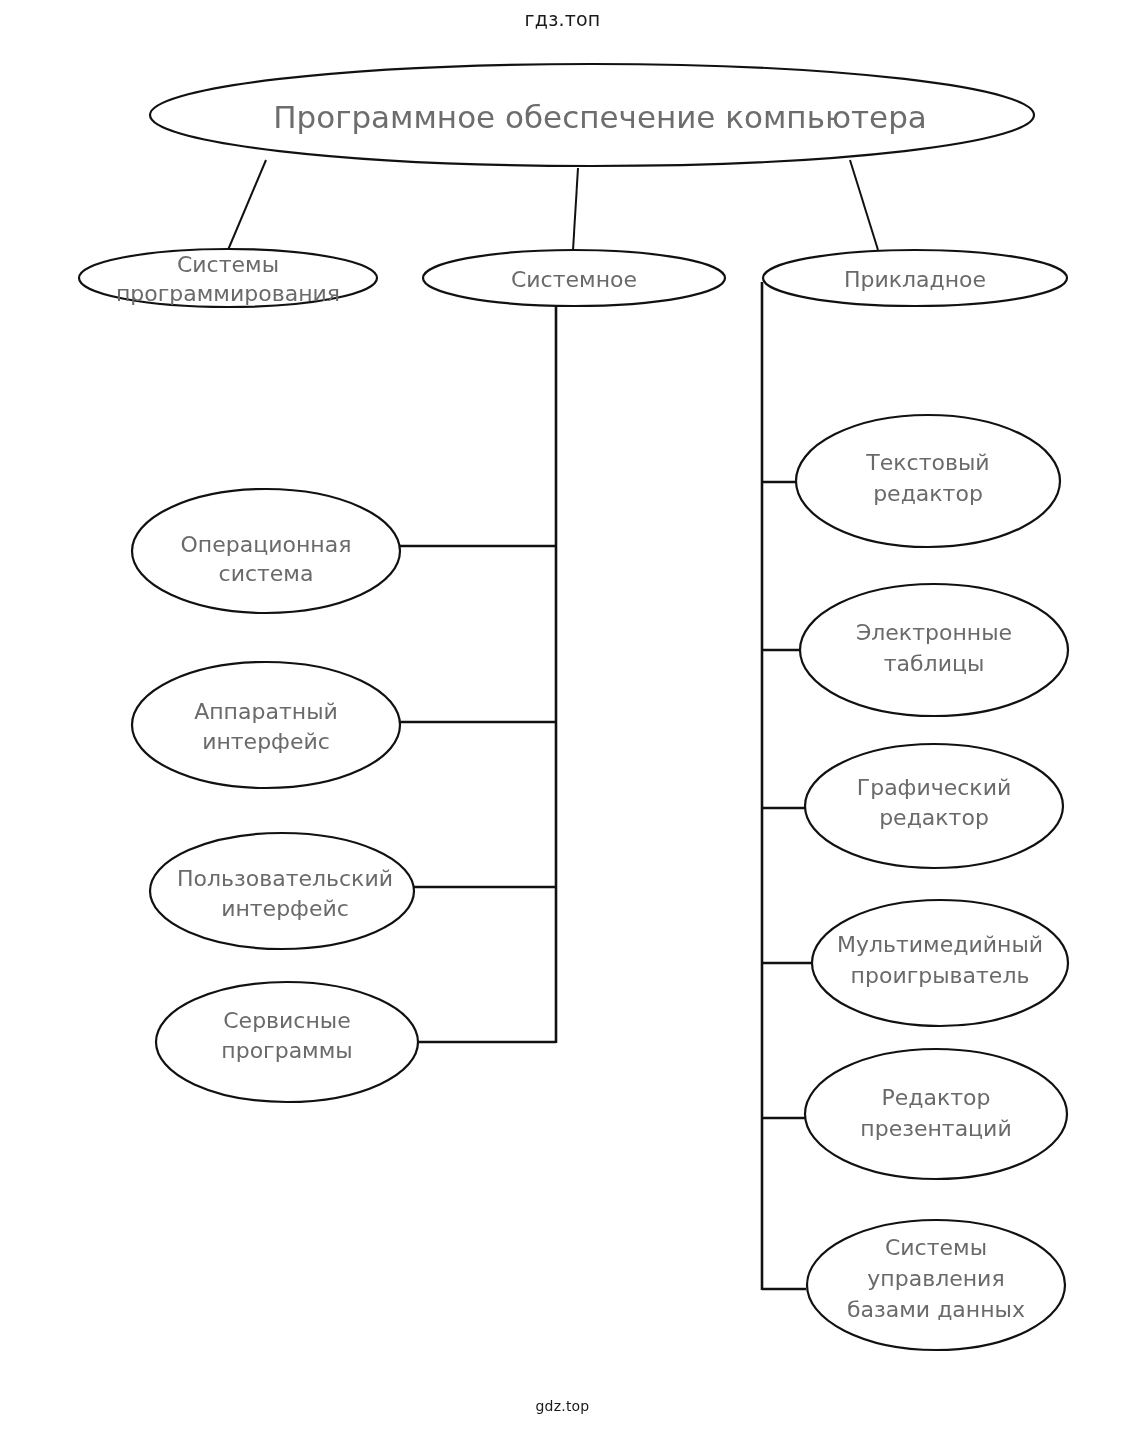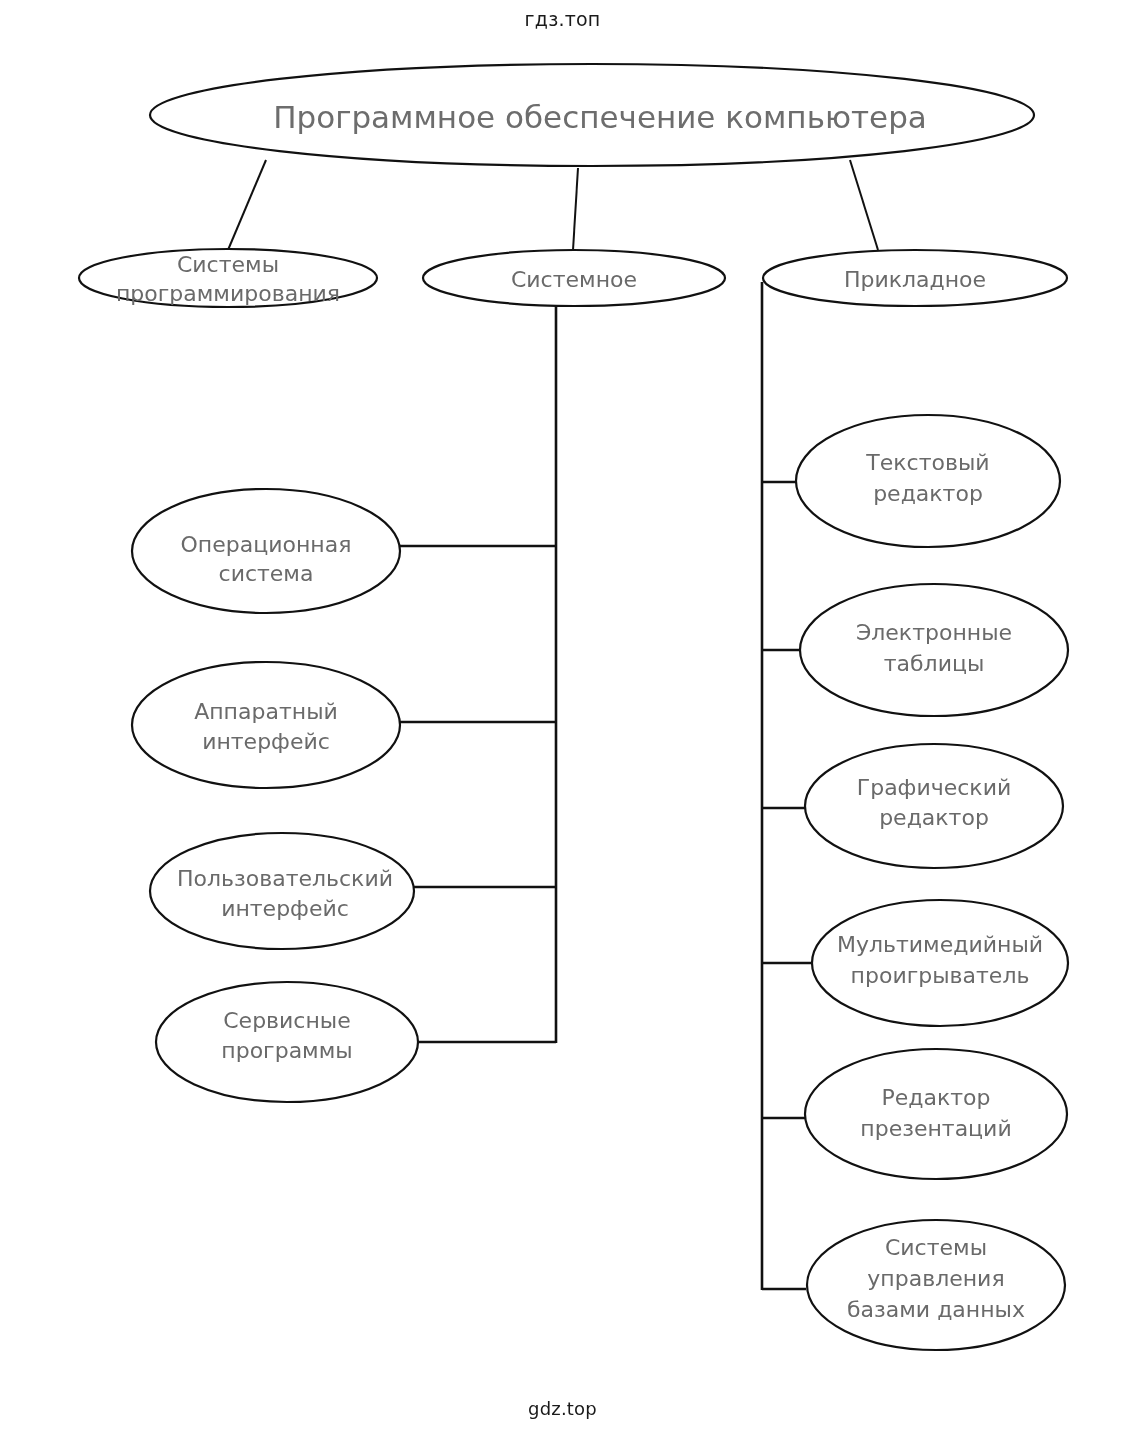--- a/index.html
+++ b/index.html
@@ -18,21 +18,21 @@
     position: absolute;
     left: 0;
     width: 100%;
     text-align: center;
     color: #1a1a1a;
     font-size: 19px;
     font-family: "DejaVu Sans", "Liberation Sans", sans-serif;
     letter-spacing: 0.2px;
   }
   #watermark-top { top: 8px; }
-  #watermark-bottom { top: 1398px; font-size: 18px; }
+  #watermark-bottom { top: 1398px; font-size: 14px; }
 
   #diagram-canvas {
     position: absolute;
     left: 0;
     top: 0;
     width: 1125px;
     height: 1430px;
     display: block;
   }
   .node-ellipse {

